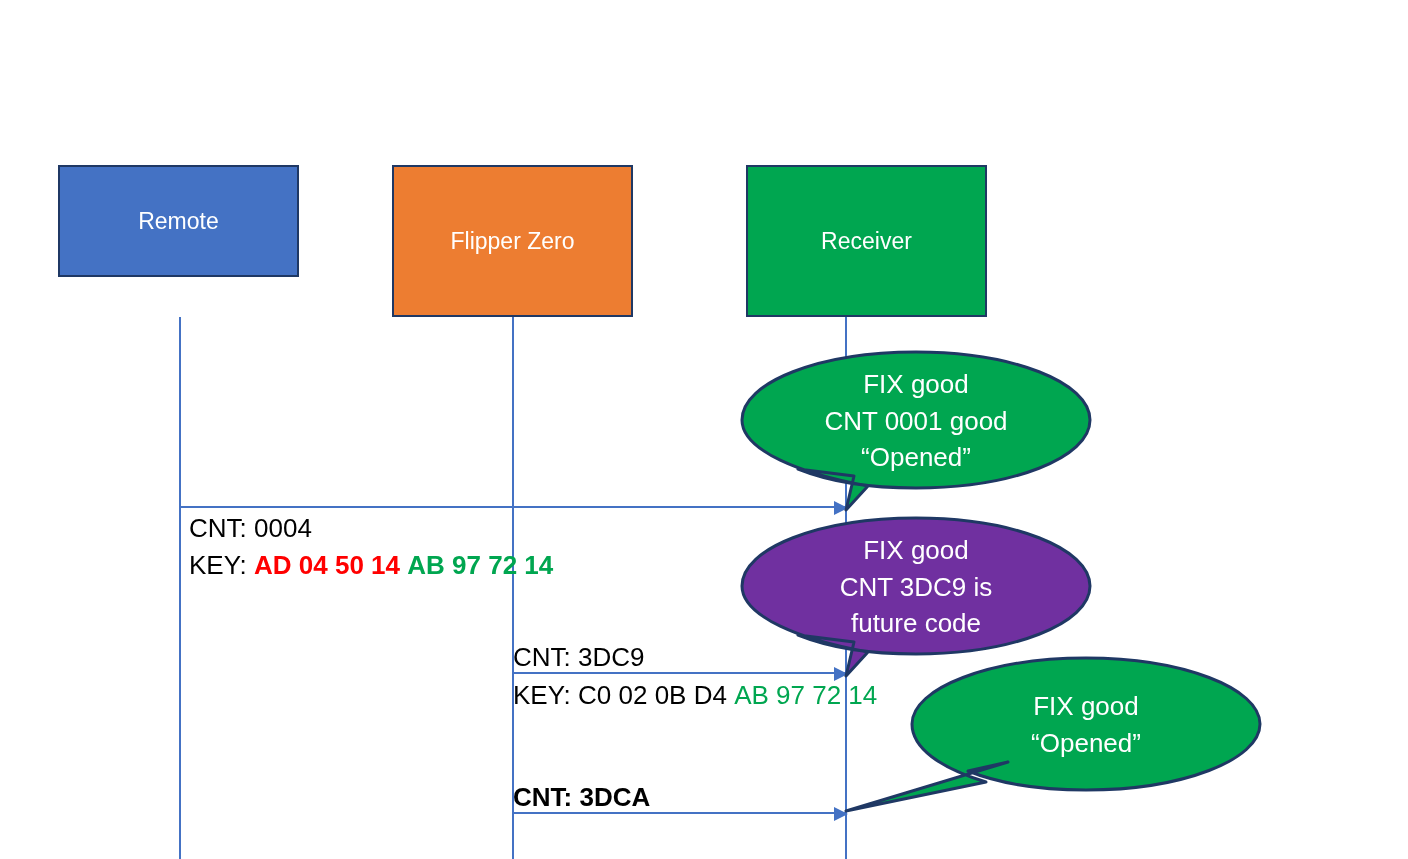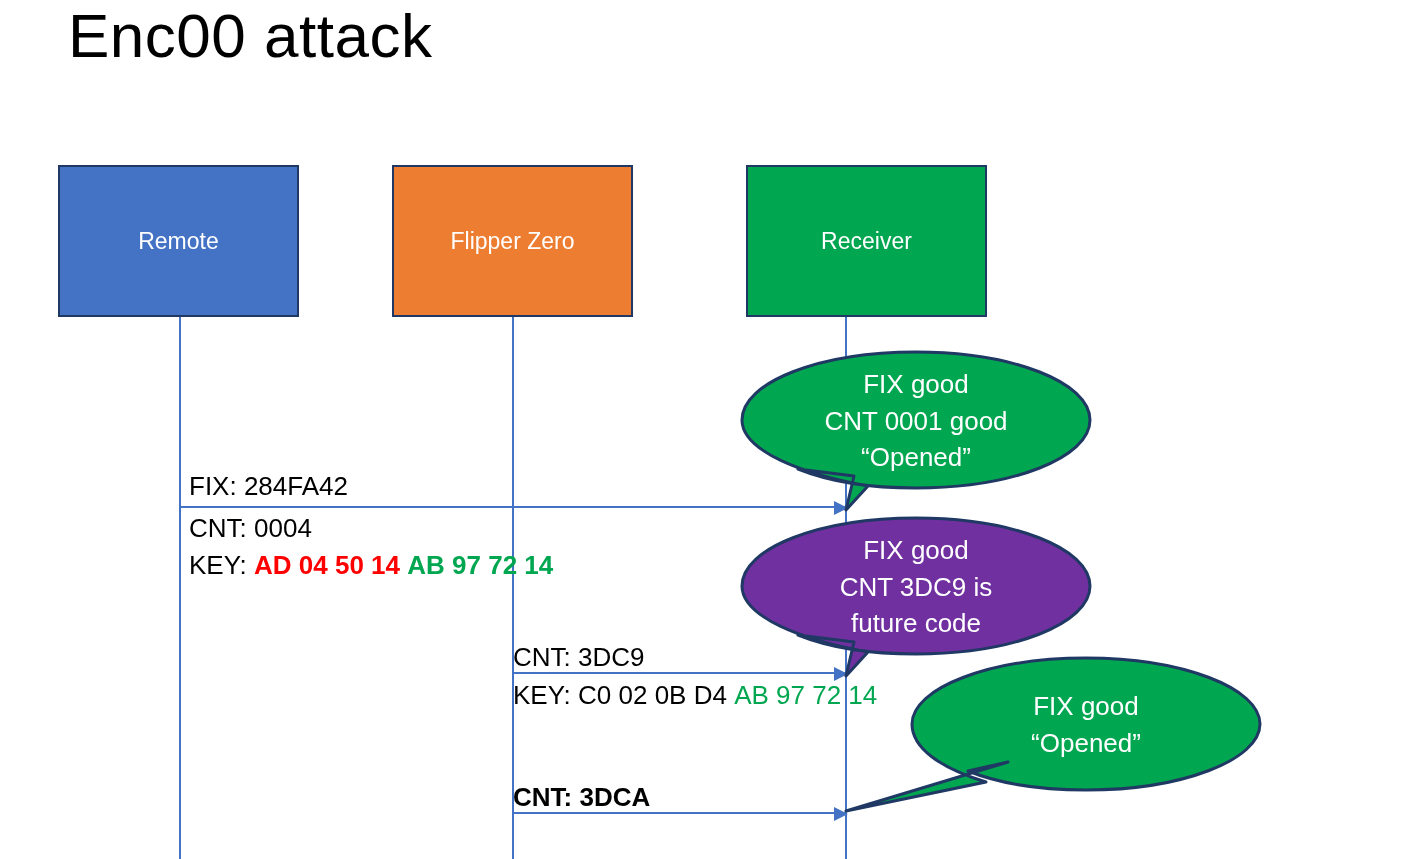--- a/index.html
+++ b/index.html
@@ -40,21 +40,21 @@
     align-items: center;
     justify-content: center;
   }
   .actor-label {
     color: #FFFFFF;
     font-size: 23px;
     font-weight: 400;
     text-align: center;
     white-space: nowrap;
   }
-  #actor-remote   { left: 58px;  top: 165px; width: 241px; height: 152px; background: #4472C4; }
+  #actor-remote   { left: 58px;  top: 165px; width: 241px; height: 112px; background: #4472C4; }
   #actor-flipper  { left: 392px; top: 165px; width: 241px; height: 152px; background: #ED7D31; }
   #actor-receiver { left: 726px; top: 165px; width: 241px; height: 152px; background: #00A650; margin-left: 20px; }
 
   
   .lifeline {
     position: absolute;
     width: 0;
     border-left: 2px solid #4472C4;
   }
   #lifeline-remote   { left: 179px; top: 317px; height: 542px; }
@@ -132,41 +132,39 @@
   #bubble-2 { left: 742px; top: 518px; width: 348px; height: 150px; }
   #bubble-2 .bubble-text { left: 0; top: 6px; width: 348px; height: 126px; }
   #bubble-3 { left: 912px; top: 658px; width: 348px; height: 153px; }
   #bubble-3 .bubble-text { left: 0; top: 4px; width: 348px; height: 126px; }
 </style>
 </head>
 <body>
 
 <div id="slide">
 
-  <div id="slide-title">Enc00 attack</div>
 
   <div class="actor-box" id="actor-remote">
     <span class="actor-label">Remote</span>
   </div>
   <div class="actor-box" id="actor-flipper">
     <span class="actor-label">Flipper Zero</span>
   </div>
   <div class="actor-box" id="actor-receiver">
     <span class="actor-label">Receiver</span>
   </div>
 
   <div class="lifeline" id="lifeline-remote"></div>
   <div class="lifeline" id="lifeline-flipper"></div>
   <div class="lifeline" id="lifeline-receiver"></div>
 
   <div class="msg-arrow" id="arrow-1"></div>
   <div class="msg-arrow" id="arrow-2"></div>
   <div class="msg-arrow" id="arrow-3"></div>
 
-  <div class="msg-text" id="txt-fix-remote">FIX: 284FA42</div>
   <div class="msg-text" id="txt-cnt-remote">CNT: 0004</div>
   <div class="msg-text" id="txt-key-remote">
     <span class="lbl">KEY: </span><span class="hex-red">AD 04 50 14</span><span>&nbsp;</span><span class="hex-green">AB 97 72 14</span>
   </div>
 
   <div class="msg-text" id="txt-cnt-flip1">CNT: 3DC9</div>
   <div class="msg-text" id="txt-key-flip1">
     <span>KEY: </span><span class="hex-black">C0 02 0B D4</span><span>&nbsp;</span><span class="hex-green">AB 97 72 14</span>
   </div>
 

